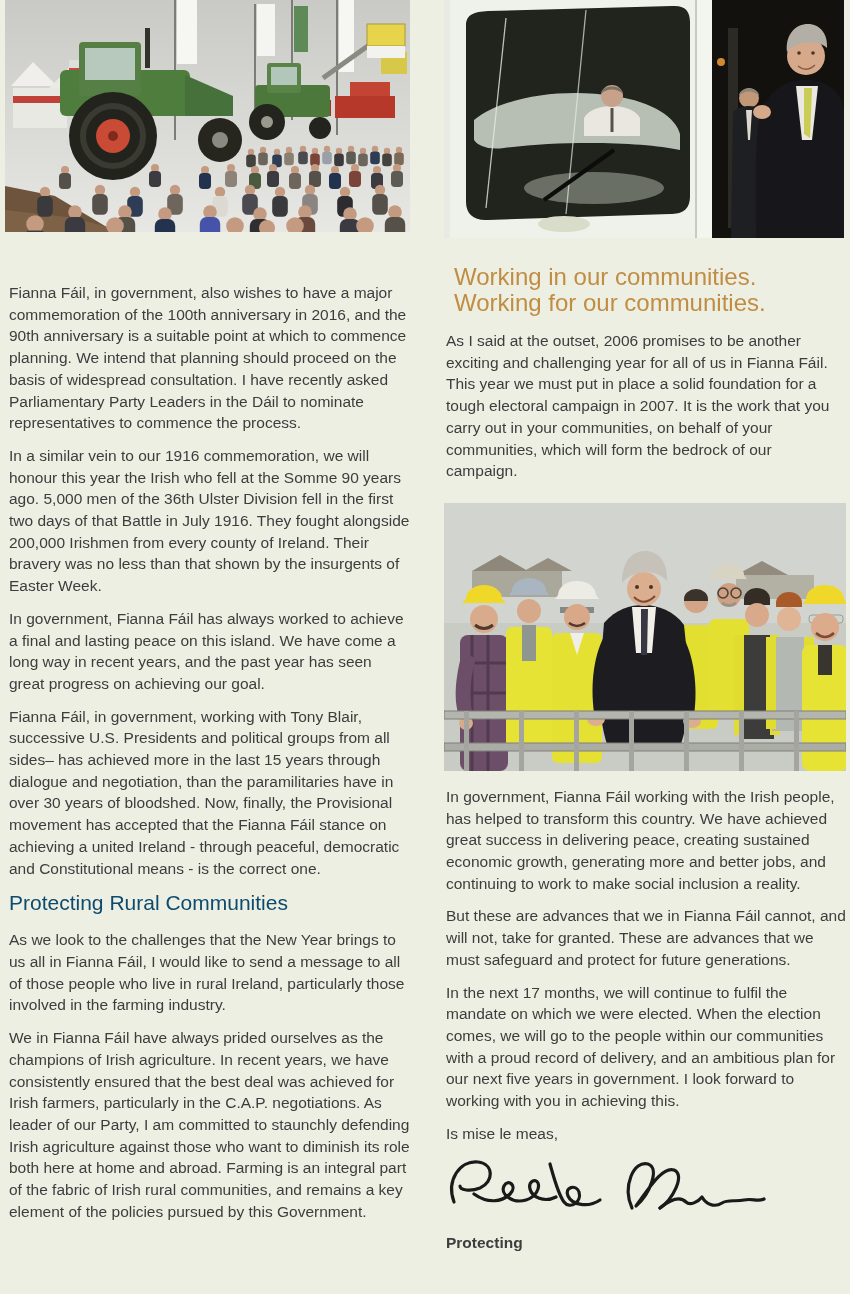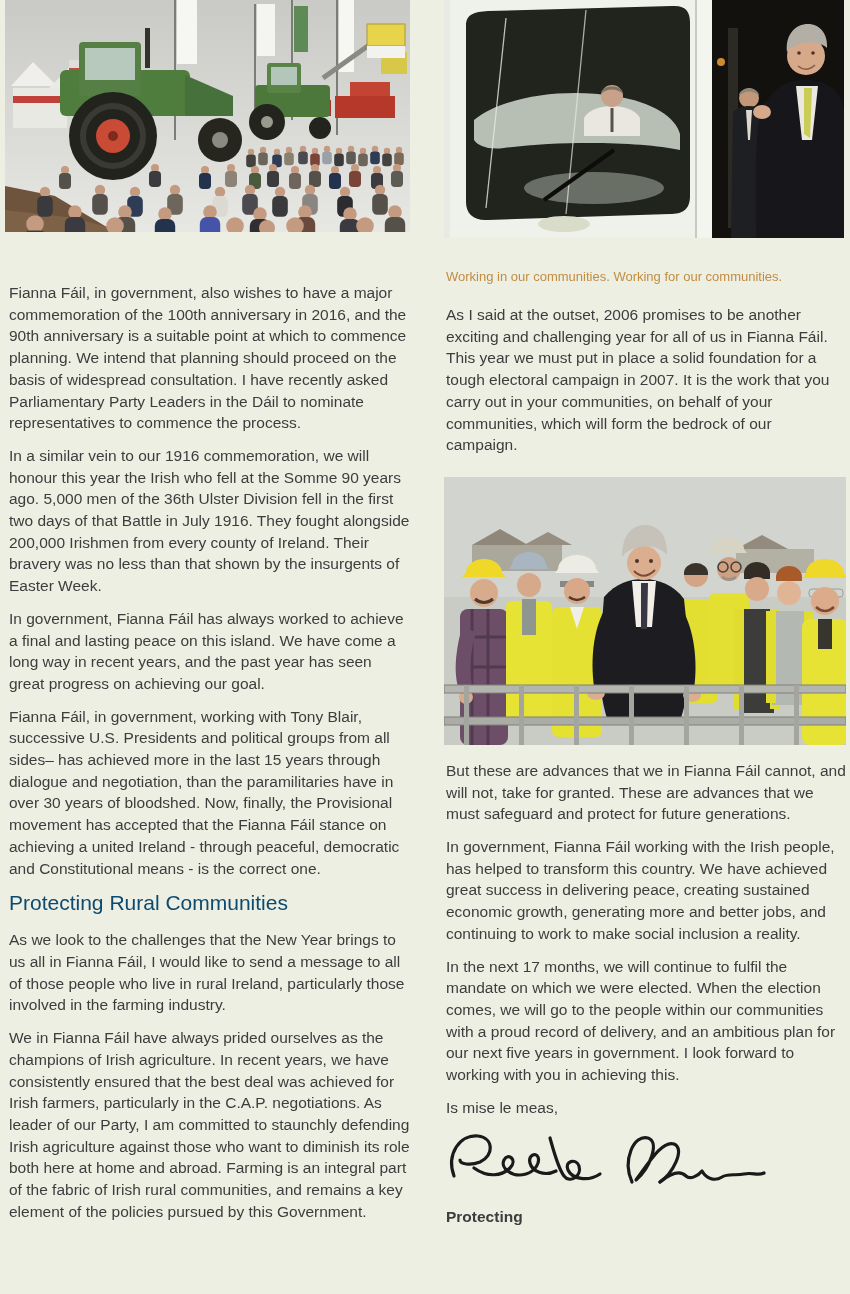--- a/index.html
+++ b/index.html
@@ -17,21 +17,21 @@
   .col-right { left:446px; width:400px; }
   .col p {
     margin:0 0 11px; font-size:15.5px; line-height:21.7px;
     color:#3d3d3d;
   }
   .col-left p.first { margin-top:18px; }
   h2 {
     font-weight:400; margin:0; line-height:26px;
   }
   .h-left  { font-size:21px;   color:#0c4a6e; margin:8px 0 13px; }
-  .h-right { font-size:13px; color:#c08d43; margin:0 0 14px; }
+  .h-right { font-size:24px; color:#c08d43; margin:0 8px 14px; }
   .photo-workers {
     position:relative; width:402px; height:268px;
     margin:21px 0 15px -2px; overflow:hidden;
   }
   .photo-workers svg { display:block; width:100%; height:100%; }
   .closing { margin-bottom:0 !important; }
   .signature { display:block; margin:6px 0 4px; }
   .sig-name  { margin:0 !important; }
   .sig-title {
     margin:0; font-size:16px; font-weight:700; color:#2b2b2b;
@@ -328,22 +328,22 @@
           <rect x="75" y="208" width="5" height="60" fill="#a3a59e"></rect>
           <rect x="130" y="208" width="5" height="60" fill="#a3a59e"></rect>
           <rect x="185" y="208" width="5" height="60" fill="#a3a59e"></rect>
           <rect x="240" y="208" width="5" height="60" fill="#a3a59e"></rect>
           <rect x="295" y="208" width="5" height="60" fill="#a3a59e"></rect>
           <rect x="350" y="208" width="5" height="60" fill="#a3a59e"></rect>
         </g>
       </svg>
     </div>
 
+    <p>In government, Fianna Fáil working with the Irish people, has helped to transform this country. We have achieved great success in delivering peace, creating sustained economic growth, generating more and better jobs, and continuing to work to make social inclusion a reality.</p>
     <p>But these are advances that we in Fianna Fáil cannot, and will not, take for granted. These are advances that we must safeguard and protect for future generations.</p>
-    <p>In government, Fianna Fáil working with the Irish people, has helped to transform this country. We have achieved great success in delivering peace, creating sustained economic growth, generating more and better jobs, and continuing to work to make social inclusion a reality.</p>
     <p>In the next 17 months, we will continue to fulfil the mandate on which we were elected.  When the election comes, we will go to the people within our communities with a proud record of delivery, and an ambitious plan for our next five years in government. I look forward to working with you in achieving this.</p>
     <p class="closing">Is mise le meas,</p>
 
     <svg class="signature" width="320" height="78" viewBox="0 0 320 78">
       <g fill="none" stroke="#1a1a1a" stroke-width="3.2" stroke-linecap="round" stroke-linejoin="round">
         <path d="M8,52 C0,30 14,10 32,12 C48,14 48,32 34,38 C24,42 14,40 14,36"></path>
         <path d="M28,44 C42,54 56,52 64,44 C72,36 62,28 58,36 C54,44 66,54 80,50 C90,47 94,38 92,33 C90,28 82,31 84,39 C86,47 98,53 110,47"></path>
         <path d="M104,14 C108,28 112,44 118,52 C124,60 136,52 133,42 C130,34 118,37 122,46 C126,55 142,58 154,50"></path>
         <path d="M186,58 C176,36 188,10 202,14 C214,18 204,44 190,56 C202,40 216,16 228,20 C240,25 226,50 214,58"></path>
         <path d="M214,58 C224,50 234,46 240,52 C244,56 252,52 256,47 C260,54 268,58 276,53 C282,49 290,52 298,50 C306,48 312,52 318,49"></path>

